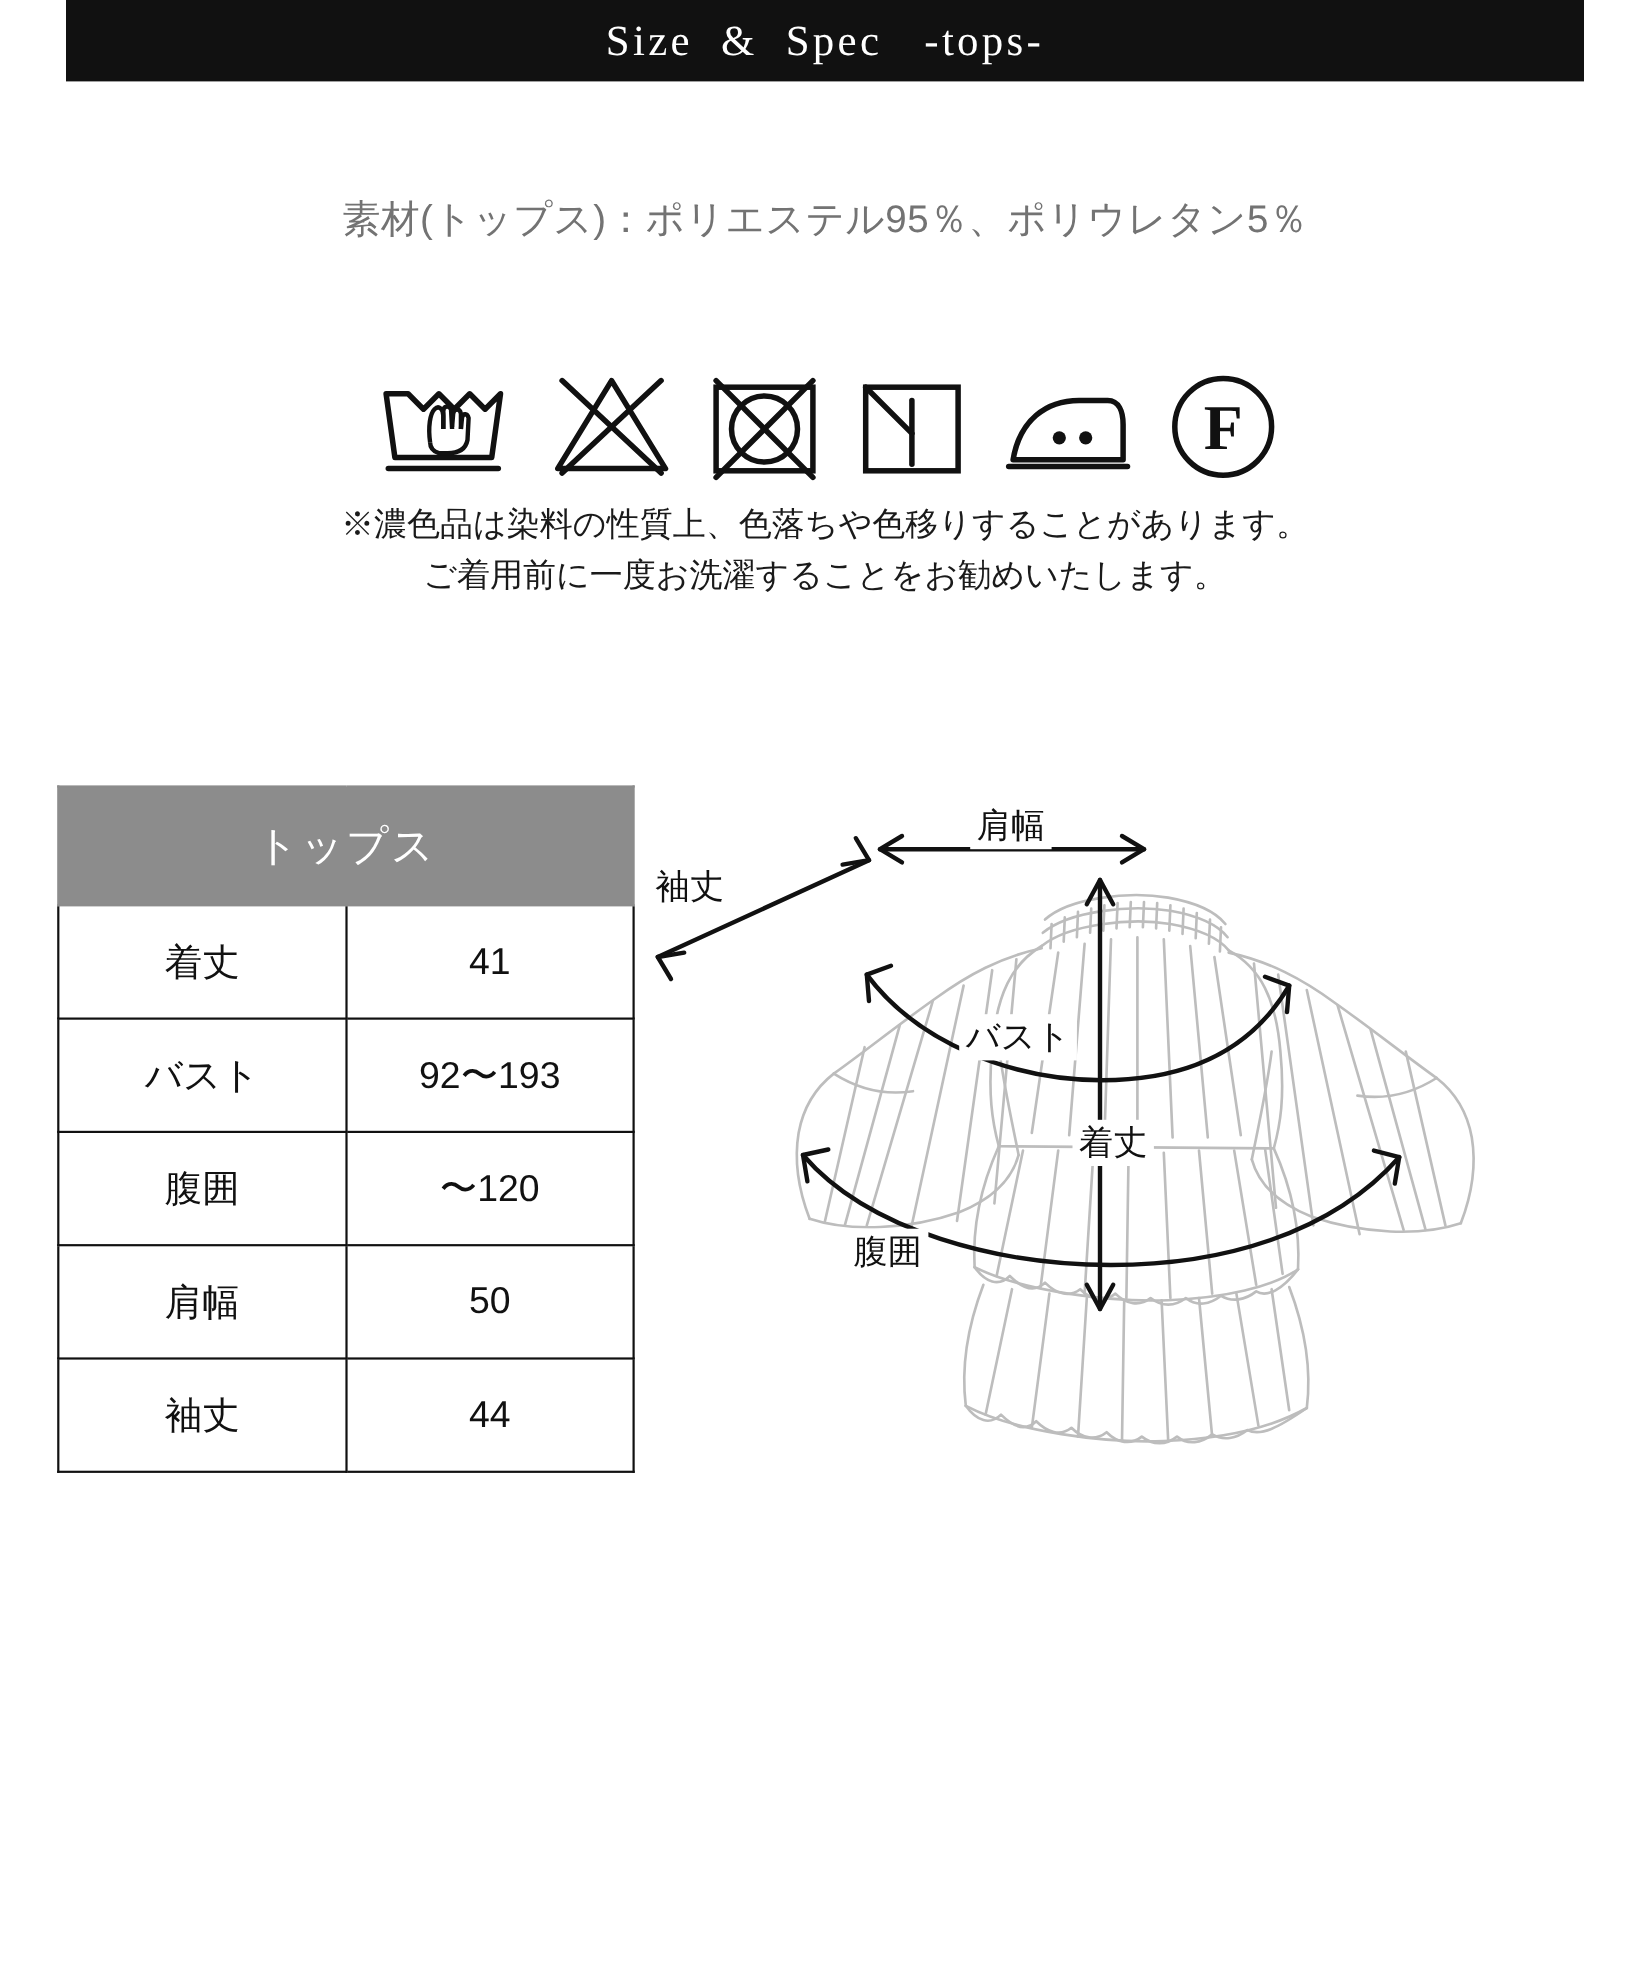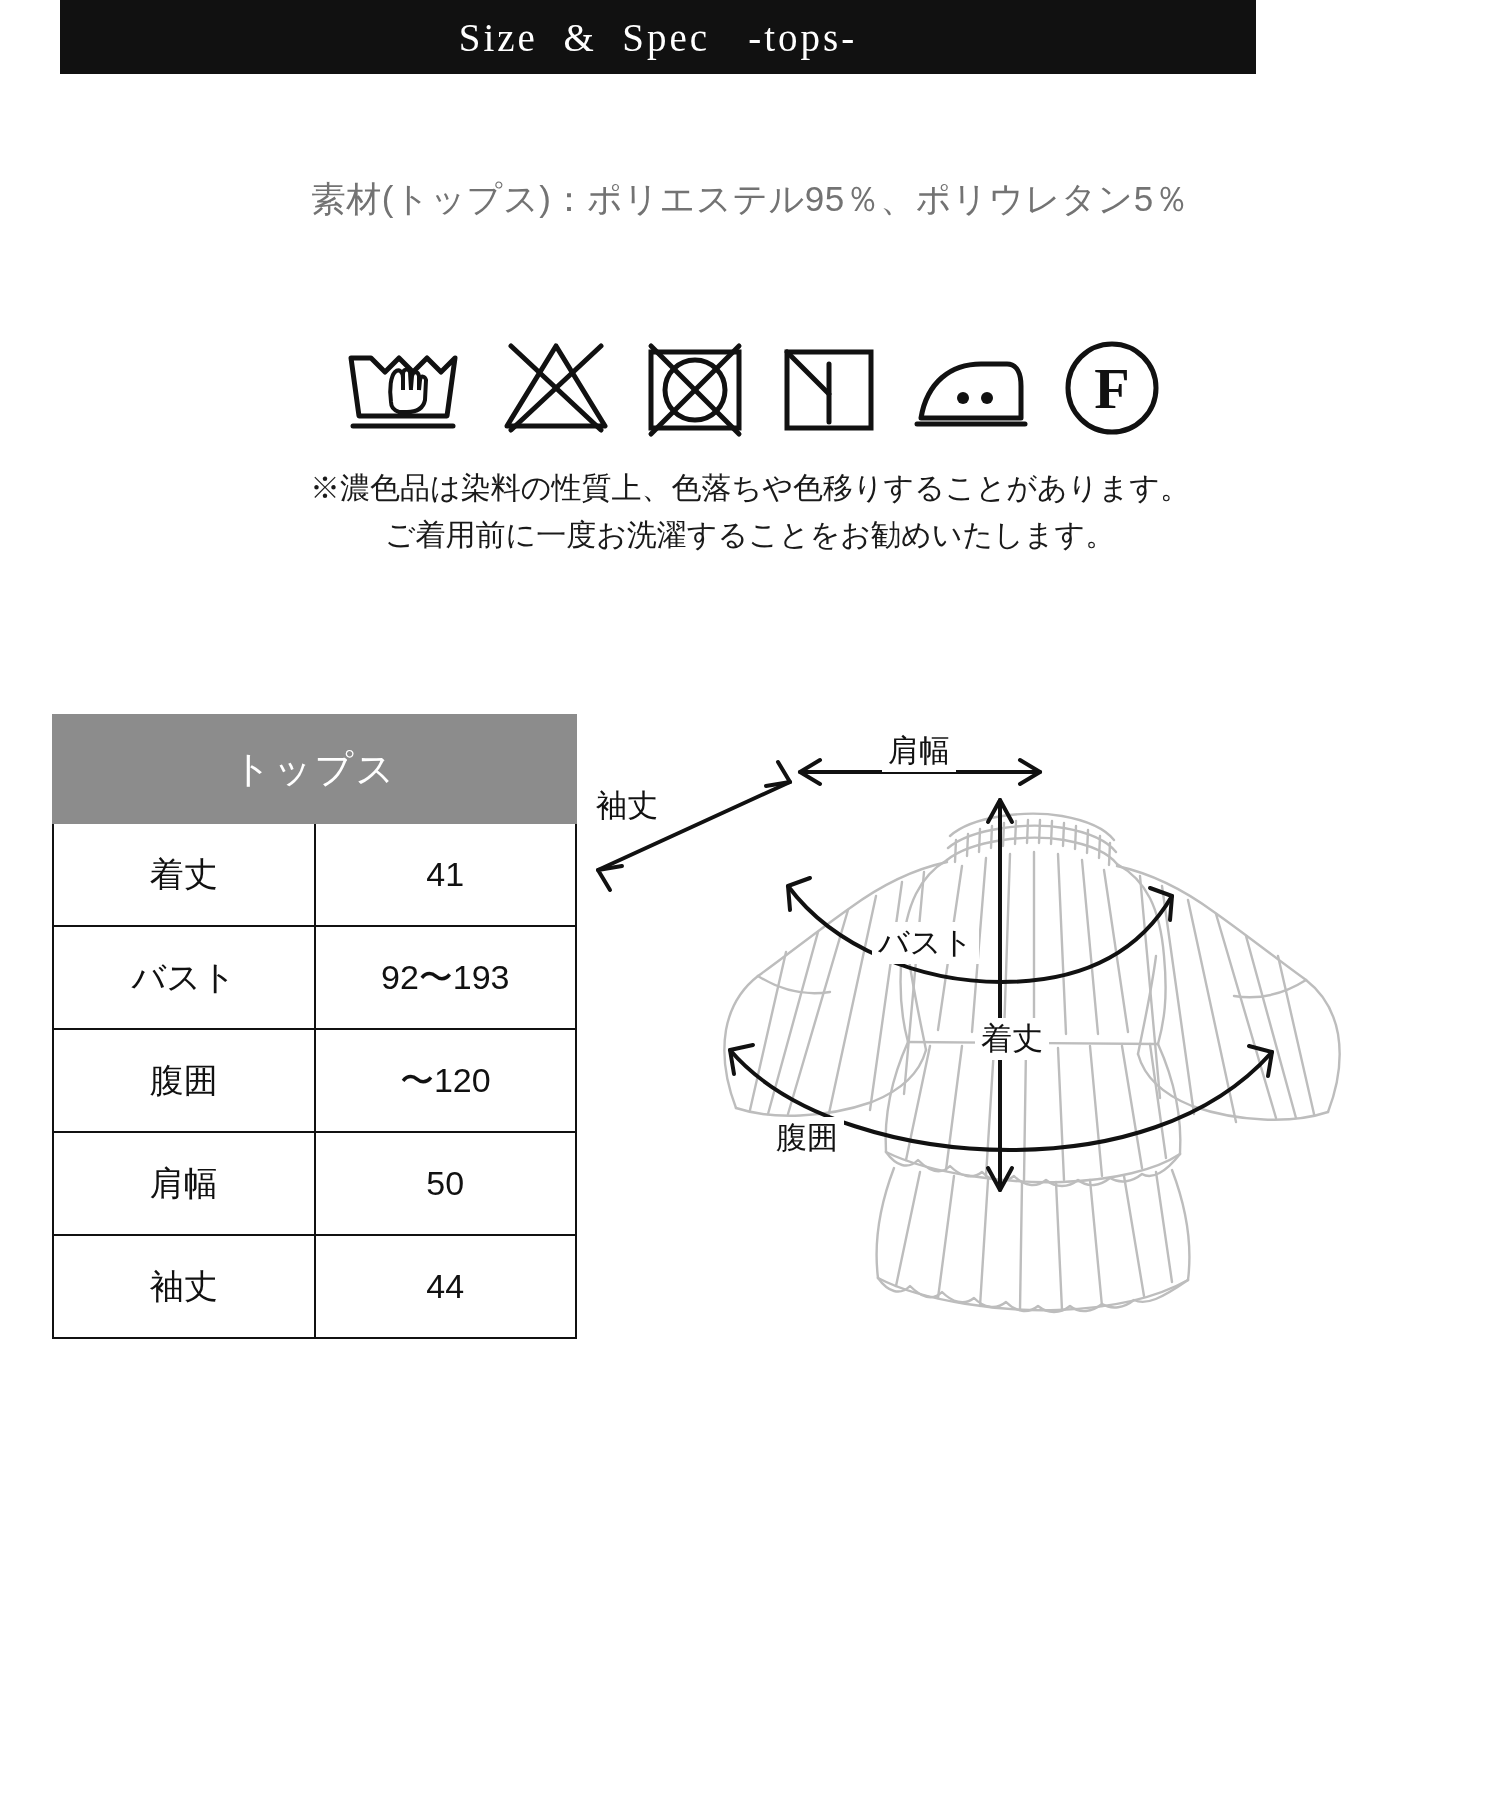--- a/index.html
+++ b/index.html
@@ -14,21 +14,21 @@
     font-family: "Liberation Sans", sans-serif;
     color: #111111;
     overflow: hidden;
   }
 
   
   .banner {
     position: absolute;
     left: 60px;
     top: 0;
-    width: 1196px;
+    width: 1380px;
     height: 74px;
     background: #111111;
     color: #ffffff;
     display: flex;
     align-items: center;
     justify-content: center;
   }
   .banner-title {
     font-family: "Liberation Serif", serif;
     font-size: 39px;
@@ -57,21 +57,21 @@
     display: flex;
     justify-content: center;
     align-items: center;
     gap: 24px;
   }
   .care-icons svg { display: block; }
 
   
   .notes {
     position: absolute;
-    top: 465px;
+    top: 454px;
     left: 0;
     width: 1500px;
     text-align: center;
     font-size: 30px;
     line-height: 1.55;
     color: #1a1a1a;
   }
 
   
   .table-wrap {

